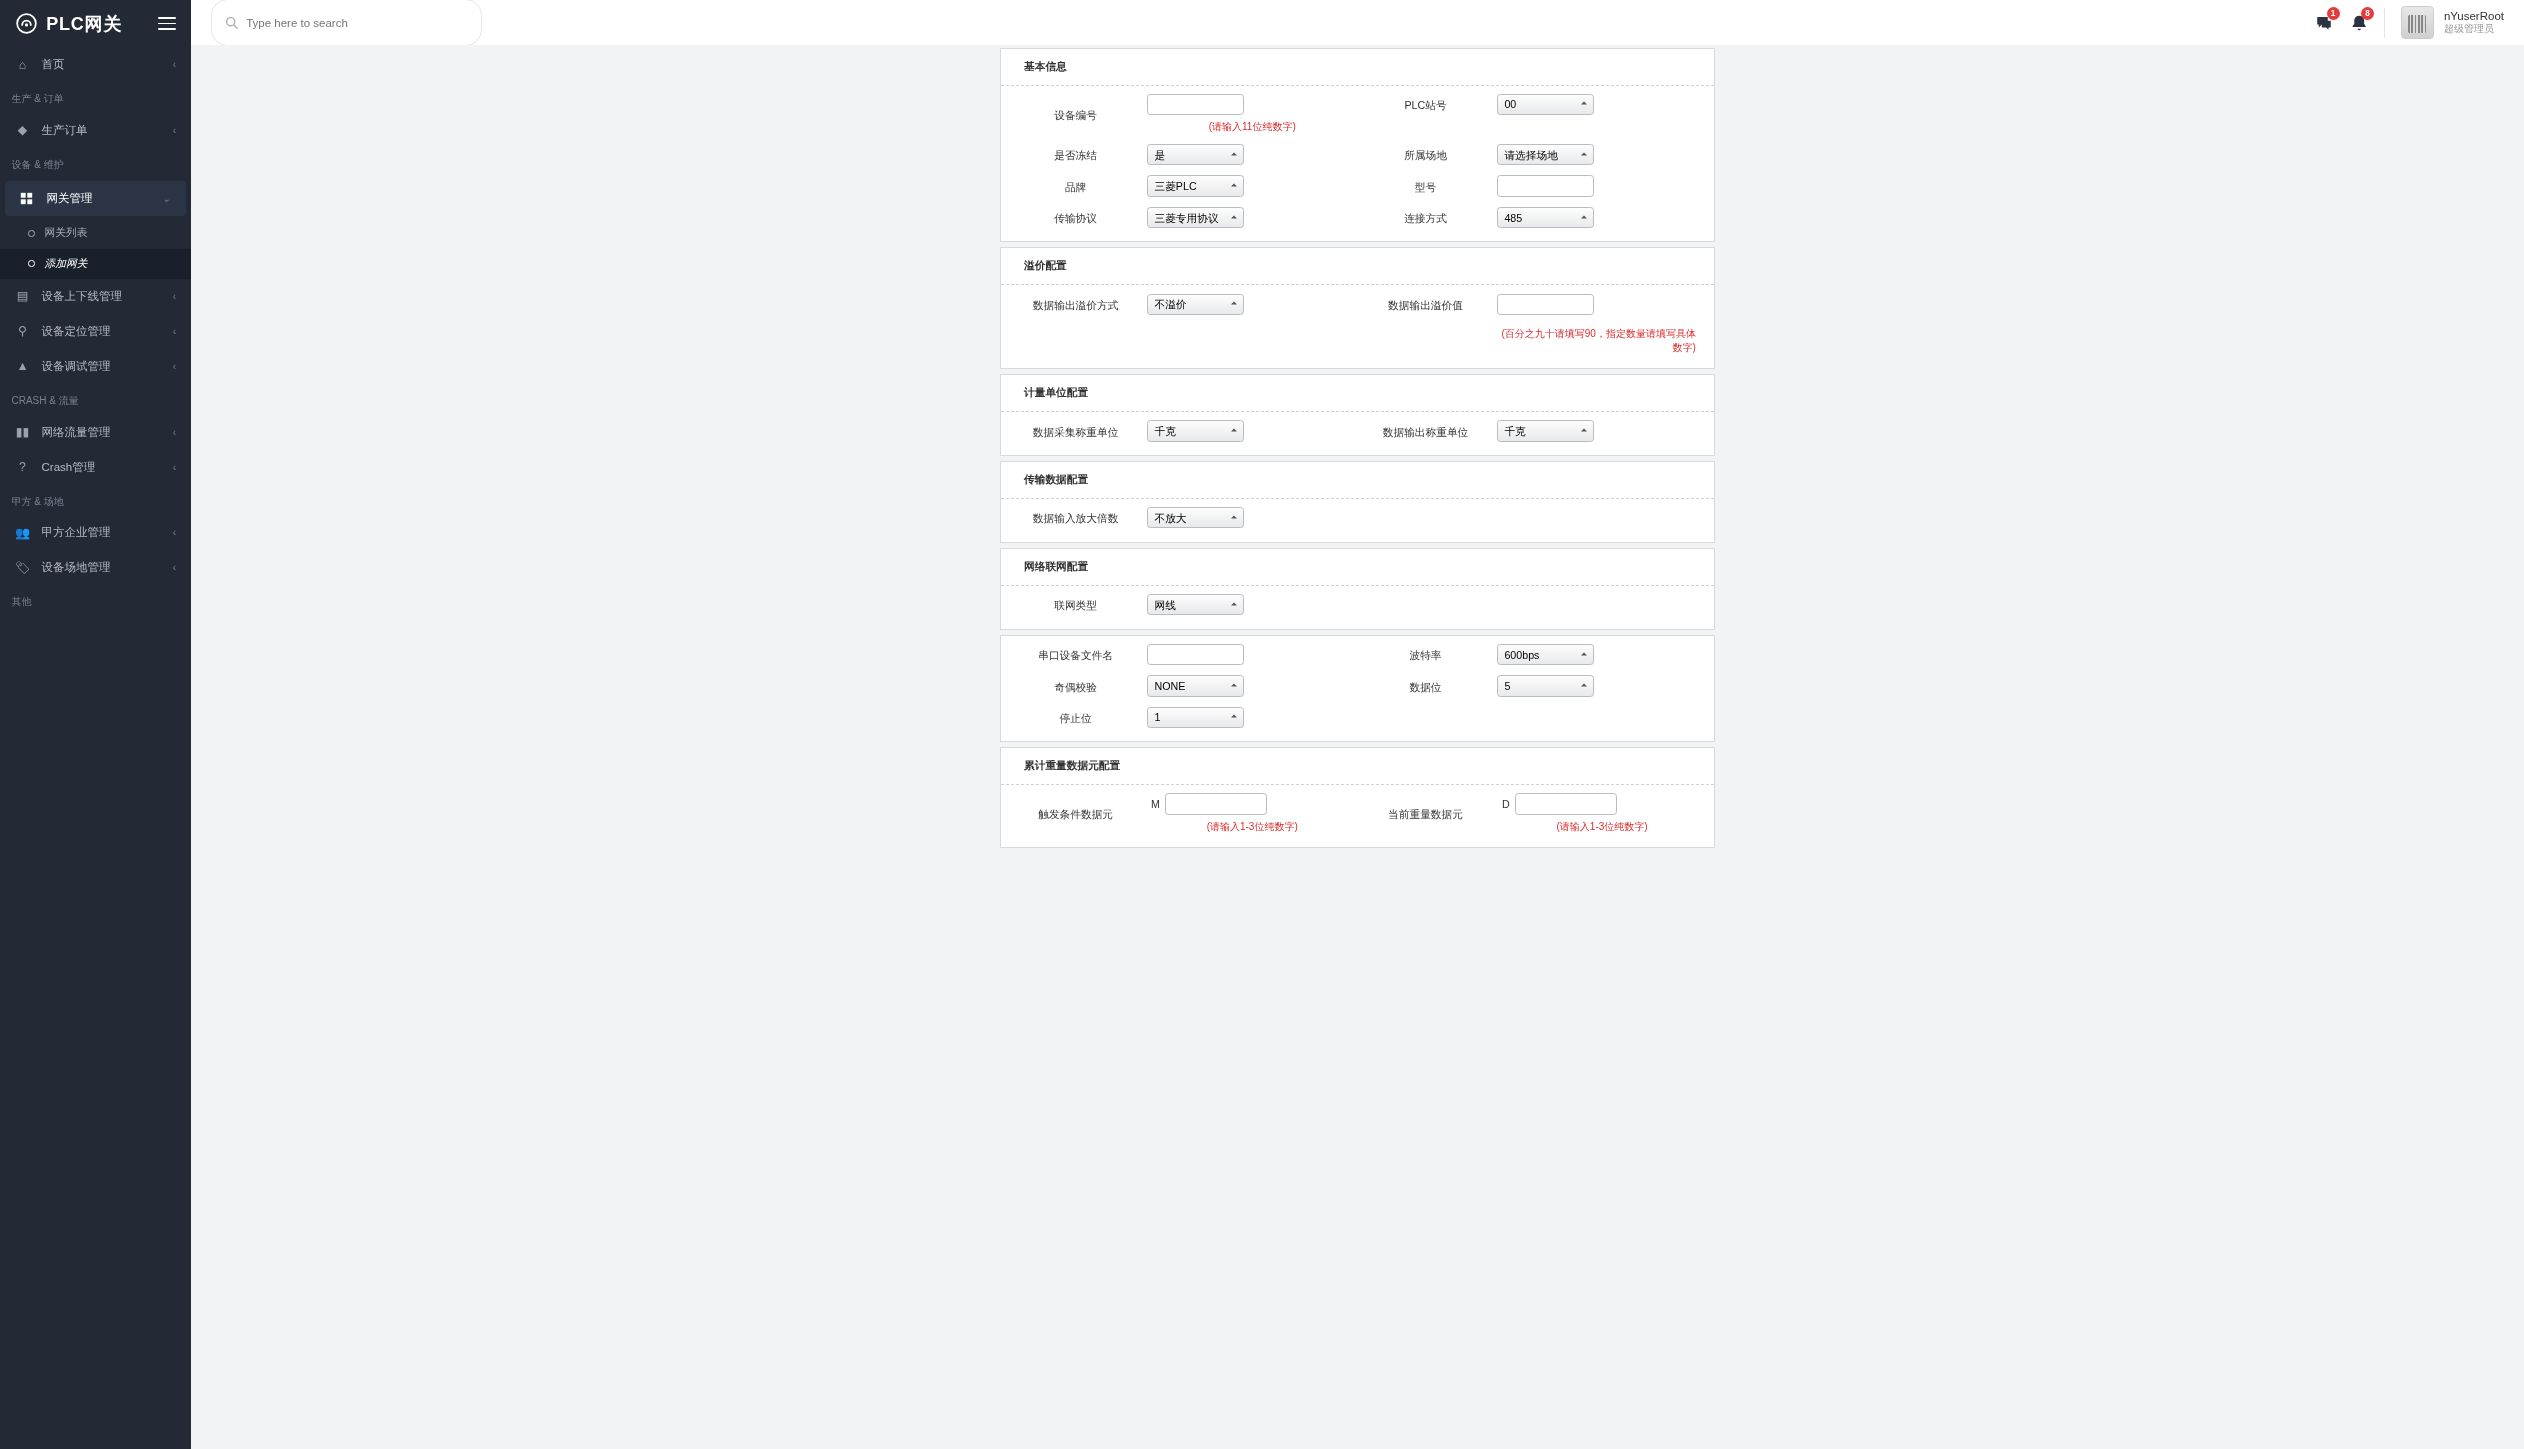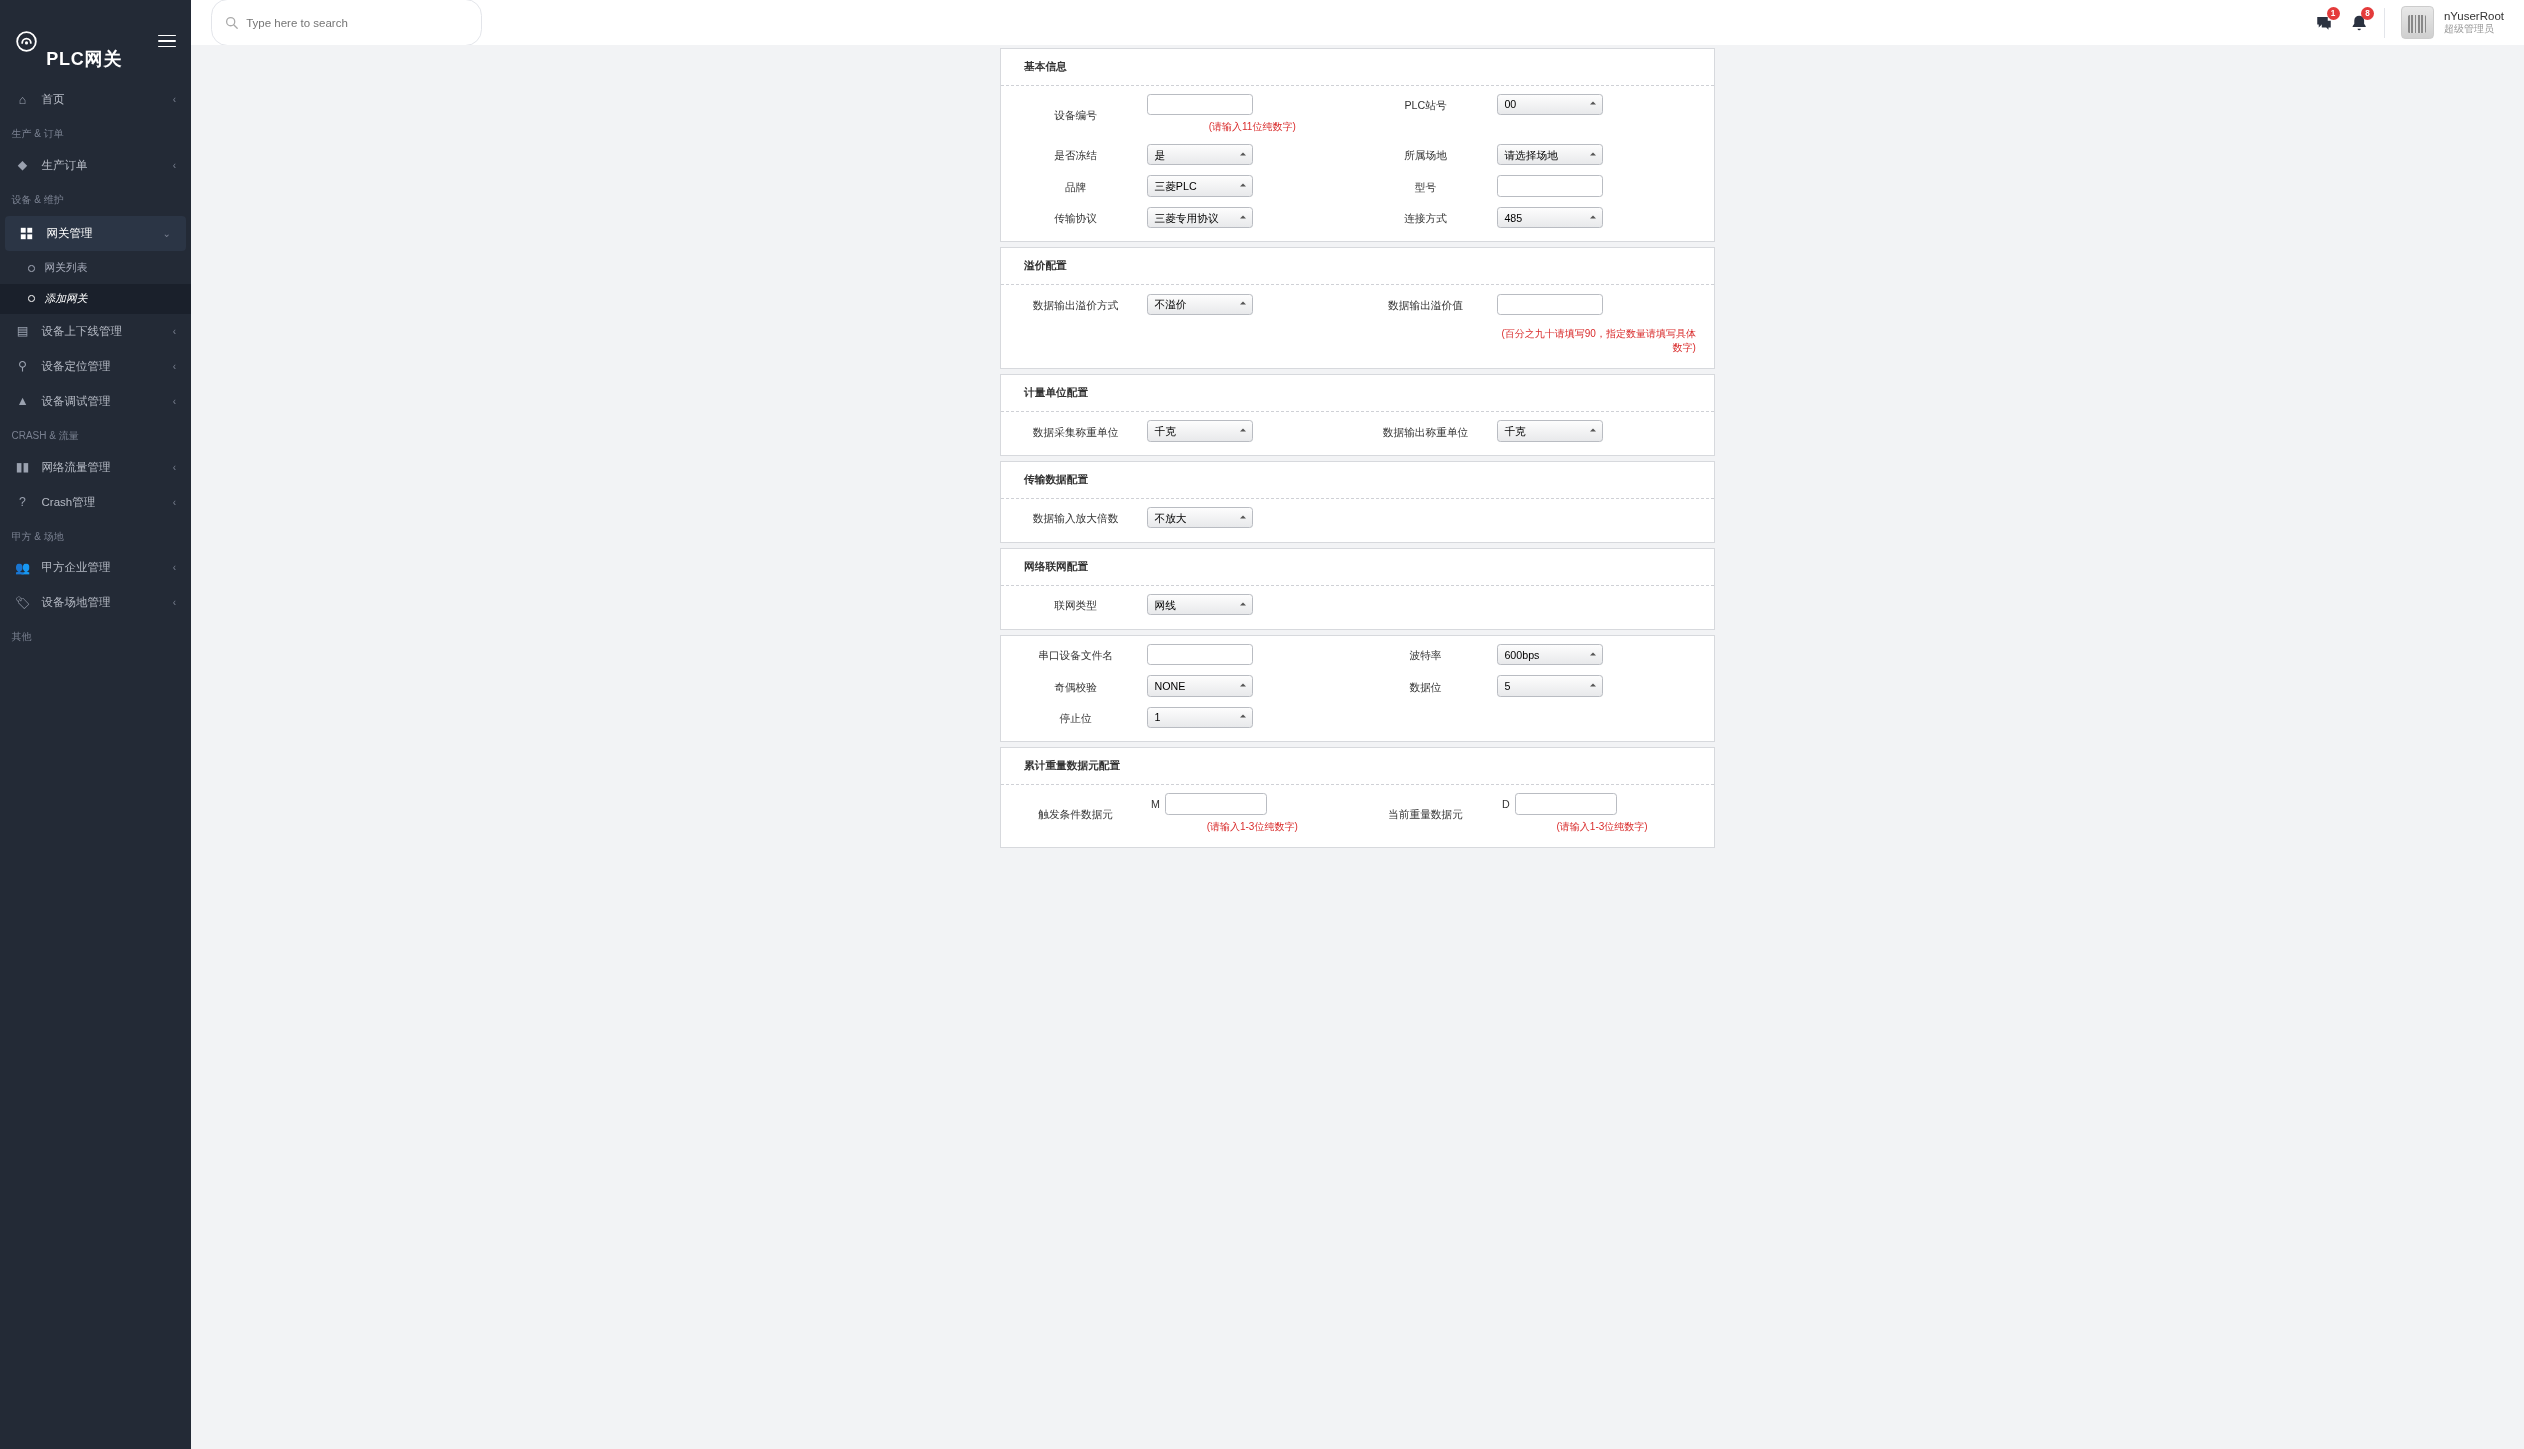--- a/index.html
+++ b/index.html
@@ -23,21 +23,21 @@
   overflow-y: auto;
 }
 .sidebar-header {
   display: flex;
   align-items: center;
   padding: 11.5px 15px;
   justify-content: space-between;
 }
 .logo-wrap { display: flex; align-items: center; gap: 8.2px; }
 .logo-icon { width: 23px; height: 23px; }
-.logo-text { color: #fff; font-size: 18px; font-weight: 600; letter-spacing: 0.8px; margin-top: 35px;}
+.logo-text { color: #fff; font-size: 18px; font-weight: 600; letter-spacing: 0.8px;}
 .hamburger { display: flex; flex-direction: column; gap: 4.1px; cursor: pointer; }
 .hamburger span { display: block; width: 18px; height: 1.6px; background: #fff; border-radius: 1.6px;}
 .nav-section-label {
   padding: 10px 11.5px 6.6px;
   color: #7a8191;
   font-size: 10px;
 }
 .nav-item {
   display: flex;
   align-items: center;
@@ -147,21 +147,21 @@
 }
 .fctrl{ flex:1; display:flex; flex-direction:column; gap:3.3px; }
 .ctrl-row{ display:flex; align-items:center; gap:5px;}
 .prefix{ font-size:10.7px; color:#333; width:13px; text-align:right;}
 input.txt, select.sel{
   height:21.4px;
   border:0.8px solid #b9bcc2;
   border-radius:3.3px;
   padding:0 6.6px;
   font-size:10.7px;
-  width:106px;
+  width:97px;
   background:#fff;
 }
 input.txt{ background:#fff;}
 select.sel{
   appearance:none;
   -webkit-appearance:none;
   background: linear-gradient(#fdfdfd,#e8e9eb);
   padding-right:18px;
   position:relative;
   cursor:pointer;

